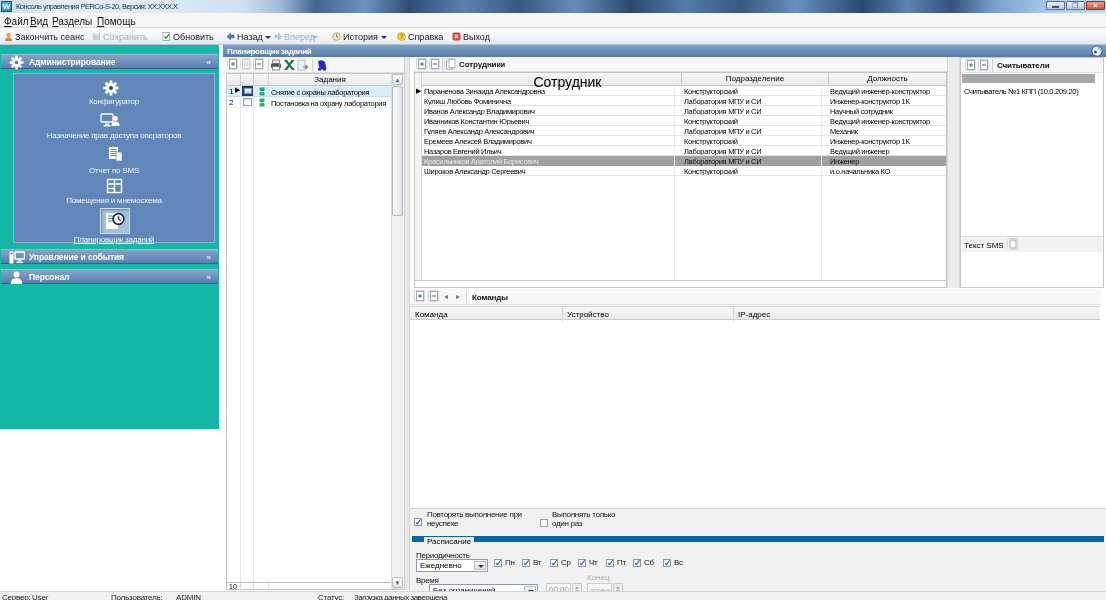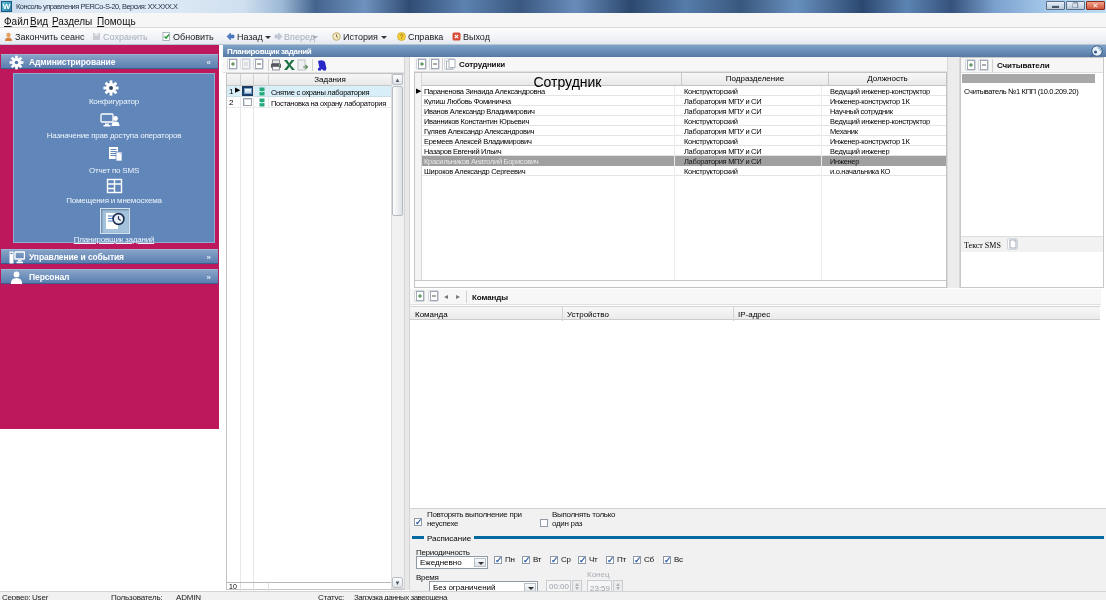--- a/index.html
+++ b/index.html
@@ -27,21 +27,21 @@
 
 
 #toolbar { left:0; top:28px; width:1106px; height:17px; background:linear-gradient(#fdfdfe,#eef1f6 70%,#e3e8ef); border-bottom:1px solid #b9c4d2; }
 .tbtxt { position:absolute; top:4px; font-size:9px; color:#1a1a1a; white-space:nowrap;}
 .tbtxt.dis { color:#a8aeb8; }
 .tbico { position:absolute; top:4px; width:9px; height:9px; }
 .drop { position:absolute; top:8px; width:0; height:0; border-left:3px solid transparent; border-right:3px solid transparent; border-top:3px solid #333;}
 .drop.dis { border-top-color:#a8aeb8; }
 
 
-#leftpanel { left:0; top:45px; width:219px; height:384px; background:#be185d; }
+#leftpanel { left:0; top:45px; width:219px; height:384px; background:#14b8a6; }
 .navhdr { position:absolute; left:1px; width:217px; height:15px;
   background:linear-gradient(#87a3c7,#5a7fb0); border-top:1px solid #9db4d2; border-bottom:1px solid #3c5e8c;
   color:#fff; font-weight:bold; font-size:8.5px; letter-spacing:-0.1px; }
 .navhdr .t { position:absolute; left:28px; top:2px; white-space:nowrap;}
 .chev { position:absolute; right:8px; top:3px; color:#dfe9f4; font-size:8px; letter-spacing:-1px;}
 #navbox { position:absolute; left:13px; top:28px; width:202px; height:170px; background:#6187ba; border:1px solid #93abcd; }
 .navitem { position:absolute; width:200px; text-align:center; color:#eef4fb; font-size:8px; letter-spacing:-0.2px; }
 #leftpanel svg { display:block; }
 
 
@@ -438,21 +438,21 @@
           <rect x="0.5" y="0.5" width="7" height="9" fill="#fff" stroke="#9aa2ae" stroke-width="0.9"></rect>
           <path d="M2 5 H6" stroke="#555" stroke-width="1"></path>
         </svg>
       </div>
     <div class="vsep" style="left:31px;top:1px;height:13px;"></div>
     <span class="ptitle" style="left:36px;top:3px;">Считыватели</span>
   </div>
   <div style="position:absolute;left:1px;top:16px;width:133px;height:9px;background:#a8a8a8;"></div>
   <div class="cell" style="left:3px;top:29px;width:138px;">Считыватель №1 КПП (10.0.209.20)</div>
   <div style="position:absolute;left:0;top:178px;width:142px;height:16px;background:#f2f2f2;border-top:1px solid #dcdcdc;">
-    <span style="position:absolute;left:3px;top:4px;font-size:8px;font-family:Liberation Serif, serif;">Текст SMS</span>
+    <span style="position:absolute;left:3px;top:4px;font-size:8px;">Текст SMS</span>
     <div class="sbtn" style="left:46px;top:1px;">
         <svg width="9" height="10" viewBox="0 0 9 10">
           <rect x="1" y="1" width="6" height="8" fill="#fff" stroke="#9aa2ae" stroke-width="0.9"></rect>
           <path d="M5 1 L7 3 L5 3 Z" fill="#c8d0da"></path>
         </svg>
       </div>
   </div>
 </div>
 
 <div class="abs" style="left:410px;top:289px;width:691px;height:219px;background:#fff;">
@@ -484,21 +484,21 @@
   </div>
 
 </div>
 
 <div class="abs" style="left:410px;top:508px;width:696px;height:83px;background:#f1f1f1;border-top:1px solid #d0d0d0;">
   <div class="cb chk" style="left:4px;top:9px;"></div>
   <div class="cblabel" style="left:17px;top:1px;">Повторять выполнение при<br>неуспехе</div>
   <div class="cb" style="left:130px;top:10px;"></div>
   <div class="cblabel" style="left:142px;top:1px;">Выполнять только<br>один раз</div>
 
-  <div style="position:absolute;left:2px;top:27px;width:692px;height:56px;border-top:3px solid #0369a1;">
+  <div style="position:absolute;left:2px;top:27px;width:692px;height:56px;border-top:6px solid #0369a1;">
     <span style="position:absolute;left:12px;top:-5px;background:#f1f1f1;padding:0 3px;font-size:8px;">Расписание</span>
     <div class="cblabel" style="left:4px;top:9px;">Периодичность</div>
     <div class="combo" style="left:4px;top:17px;width:72px;">
         <span class="ct">Ежедневно</span>
         <span class="ca"></span>
       </div>
     <div class="cb chk" style="left:82px;top:17px;"></div>
       <div class="cblabel" style="left:93px;top:16px;">Пн</div>
     <div class="cb chk" style="left:110px;top:17px;"></div>
       <div class="cblabel" style="left:121px;top:16px;">Вт</div>

